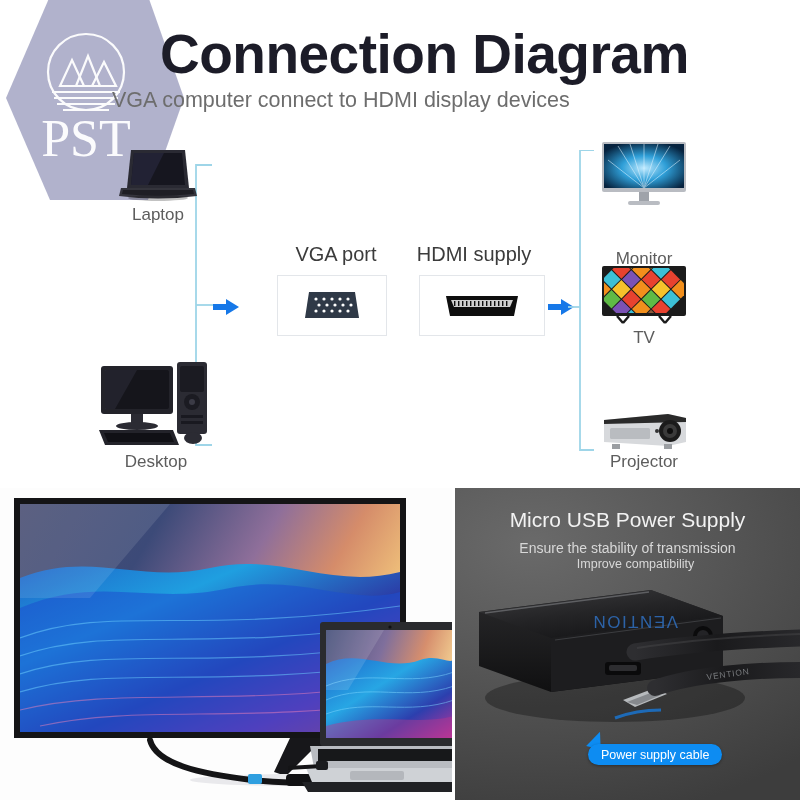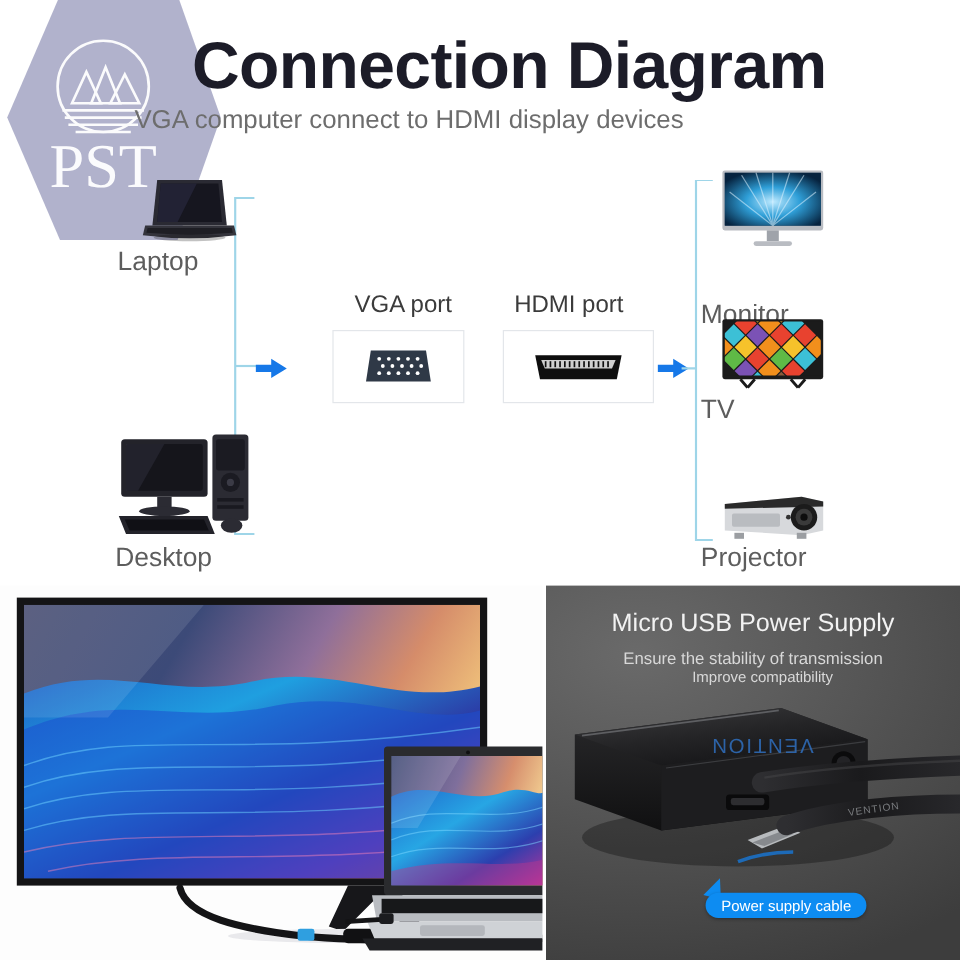--- a/index.html
+++ b/index.html
@@ -10,21 +10,21 @@
   
   .wm{position:absolute;left:-12px;top:-6px;width:196px;height:216px;pointer-events:none;}
   .wm svg{display:block;}
 
   
   .title{position:absolute;left:160px;top:22px;font-size:55px;font-weight:bold;
          color:#1c1c28;letter-spacing:-.5px;white-space:nowrap;}
   .subtitle{position:absolute;left:112px;top:88px;font-size:21.5px;color:#6d6d6d;white-space:nowrap;}
 
   
-  .dlabel{position:absolute;font-size:22px;color:#5d5d5d;text-align:left;white-space:nowrap;}
+  .dlabel{position:absolute;font-size:17px;color:#5d5d5d;text-align:center;white-space:nowrap;}
   .boxlabel{position:absolute;font-size:20px;color:#3b3b3b;text-align:center;white-space:nowrap;}
 
   
   .cbox{position:absolute;background:#fff;border:1px solid #e3e6ea;
         display:flex;align-items:center;justify-content:center;}
 
   
   .brk{position:absolute;}
   .arrow{position:absolute;}
 
@@ -148,21 +148,21 @@
         <circle cx="50" cy="17" r="1.6"></circle>
         <circle cx="15" cy="23" r="1.6"></circle>
           <circle cx="23" cy="23" r="1.6"></circle>
         <circle cx="31" cy="23" r="1.6"></circle>
           <circle cx="39" cy="23" r="1.6"></circle>
         <circle cx="47" cy="23" r="1.6"></circle>
       </g>
     </svg>
   </div>
 
-  <div class="boxlabel" style="left:404px;top:243px;width:140px;">HDMI port</div>
+  <div class="boxlabel" style="left:404px;top:243px;width:140px;">HDMI supply</div>
   <div class="cbox" style="left:419px;top:275px;width:124px;height:59px;">
     <svg width="84" height="30" viewBox="0 0 84 30">
       <path d="M6,5 L78,5 L74,25 L10,25 Z" fill="#0e0e0e"></path>
       <path d="M11,9 L73,9 L70,16 L14,16 Z" fill="#cfcfcf"></path>
       <g fill="#0e0e0e">
         <rect x="14" y="10" width="1.4" height="5"></rect>
           <rect x="18" y="10" width="1.4" height="5"></rect>
         <rect x="22" y="10" width="1.4" height="5"></rect>
           <rect x="26" y="10" width="1.4" height="5"></rect>
         <rect x="30" y="10" width="1.4" height="5"></rect>

